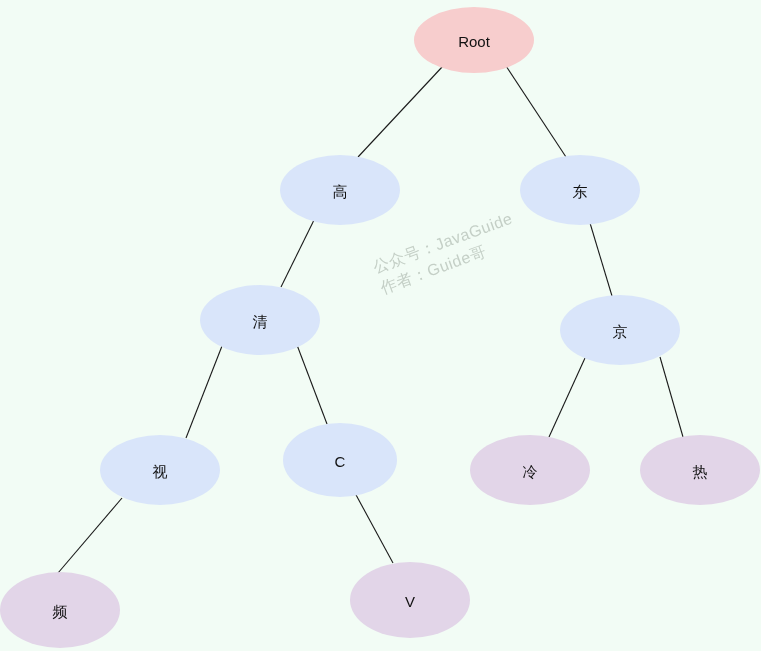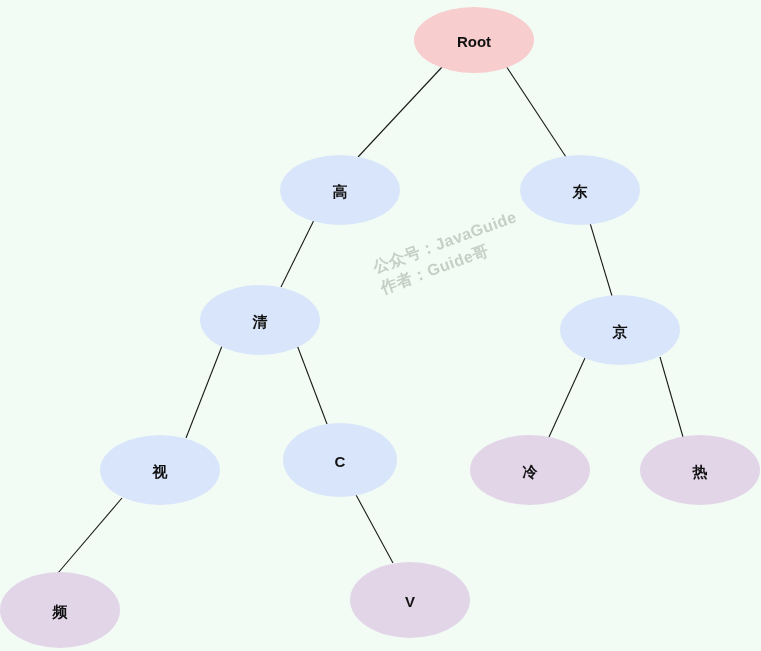--- a/index.html
+++ b/index.html
@@ -11,21 +11,20 @@
     height: 651px;
     background: #f2fcf5;
     font-family: "Liberation Sans", "DejaVu Sans", sans-serif;
     overflow: hidden;
   }
   #canvas {
     position: relative;
     width: 761px;
     height: 651px;
     background: #f2fcf5;
-    font-weight: bold;
   }
   #tree-svg {
     position: absolute;
     left: 0;
     top: 0;
     width: 761px;
     height: 651px;
   }
   .node-label {
     font-size: 15px;

